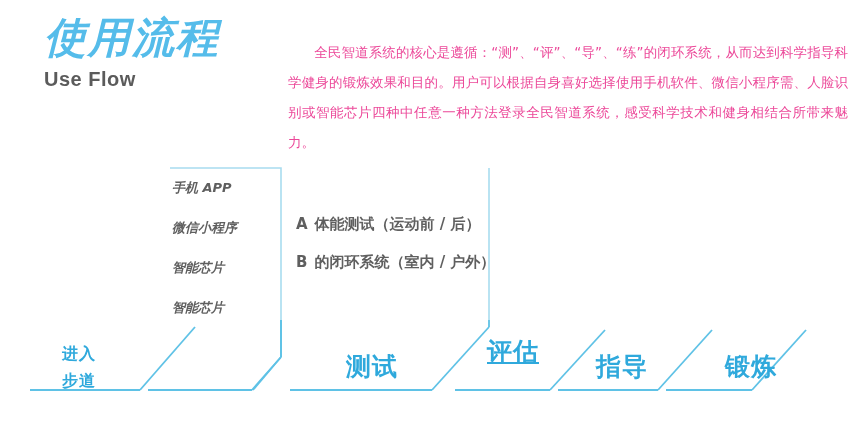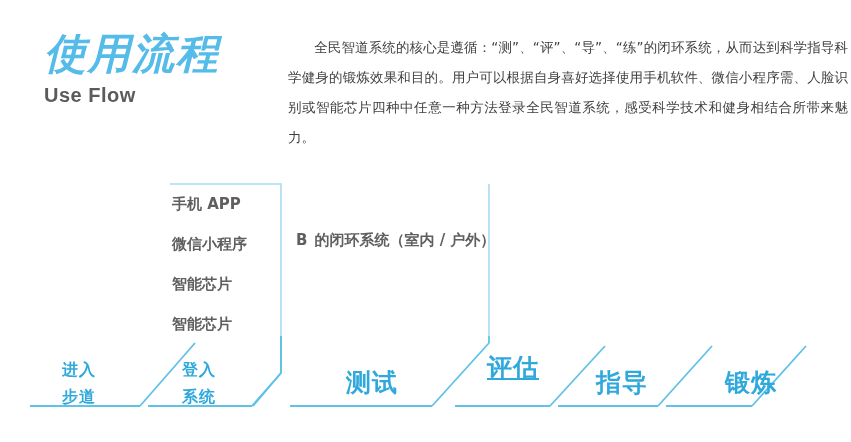--- a/index.html
+++ b/index.html
@@ -3,50 +3,51 @@
 <meta charset="utf-8">
 <style>
   html,body{margin:0;padding:0;}
   body{
     width:851px;height:442px;
     background:#ffffff;
     font-family:"Liberation Sans","DejaVu Sans",sans-serif;
     overflow:hidden;
     position:relative;
   }
-  .canvas{position:relative;width:851px;height:318px;margin-top:16px;}
+  .canvas{position:relative;width:851px;height:318px;}
 
   
   .title-block{position:absolute;left:44px;top:16px;width:240px;}
   .title-cn{
     font-size:42px;font-weight:bold;font-style:italic;
     color:#55BCEA;letter-spacing:2px;line-height:1.05;
     font-family:"DejaVu Sans","Liberation Sans",sans-serif;
     white-space:nowrap;
   }
   .title-en{
     margin-top:8px;
     font-size:20px;font-weight:bold;color:#5b5b5b;
     letter-spacing:0.5px;
   }
 
   .intro{
-    position:absolute;left:288px;top:16px;width:560px;
-    font-size:13.5px;line-height:30px;color:#404040;
+    position:absolute;left:288px;top:37px;width:560px;
+    font-size:13.5px;line-height:30px;color:#ec4899;
     text-align:justify;
     font-family:"DejaVu Sans","Liberation Sans",sans-serif;
   }
   .intro .indent{display:inline-block;width:26px;}
 
   
   .col-login{position:absolute;left:172px;top:168px;width:100px;}
   .col-login .row{
-    font-size:15px;font-weight:bold;color:#5f5f5f;
+    font-size:13px;font-weight:bold;color:#5f5f5f;
     line-height:40px;white-space:nowrap;
     font-family:"DejaVu Sans","Liberation Sans",sans-serif;
+    font-style:italic;
   }
   .col-test{position:absolute;left:296px;top:205px;width:200px;}
   .col-test .row{
     font-size:15px;font-weight:bold;color:#5f5f5f;
     line-height:38px;white-space:nowrap;
     font-family:"DejaVu Sans","Liberation Sans",sans-serif;
   }
   .col-test .row .tag{margin-right:7px;}
 
   
@@ -108,24 +109,20 @@
       <line x1="666" y1="390" x2="752" y2="390"></line>
       <line x1="752" y1="390" x2="806" y2="330"></line>
     </g>
   </svg>
 
   <div class="step-label two-line" style="left:40px;top:340px;width:78px;">
     <div>进入</div>
     <div>步道</div>
   </div>
 
-  <div class="step-label two-line" style="left:160px;top:340px;width:78px;">
-    <div>登入</div>
-    <div>系统</div>
-  </div>
 
   <div class="step-label one-line" style="left:320px;top:353px;width:78px;text-align:right;">
     <div>测试</div>
   </div>
 
   <div class="step-label one-line" style="left:474px;top:338px;width:78px;text-decoration:underline;">
     <div>评估</div>
   </div>
 
   <div class="step-label one-line" style="left:583px;top:353px;width:78px;">
@@ -138,17 +135,20 @@
 
   <div class="col-login">
     <div class="row">手机 APP</div>
     <div class="row">微信小程序</div>
     <div class="row">智能芯片</div>
     <div class="row">智能芯片</div>
   </div>
 
   <div class="col-test">
     <div class="row">
+      <span class="tag">A</span><span>体能测试（运动前 / 后）</span>
+    </div>
+    <div class="row">
       <span class="tag">B</span><span>的闭环系统（室内 / 户外）</span>
     </div>
   </div>
 
 </div>
 
 </body></html>

